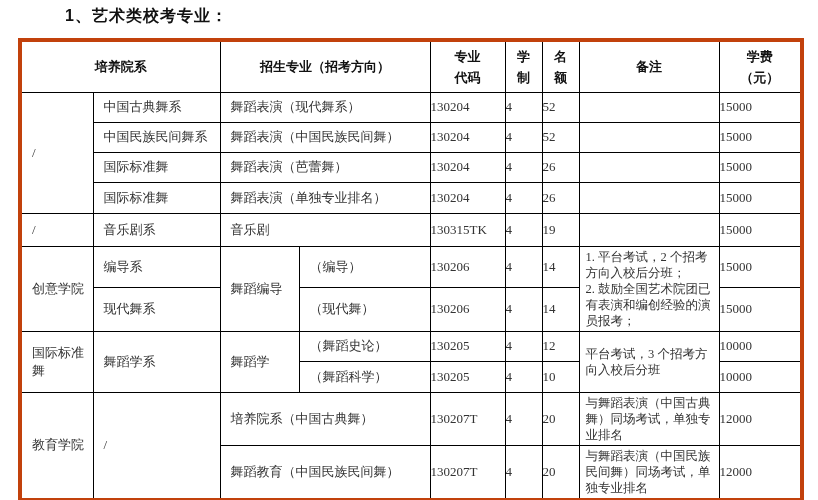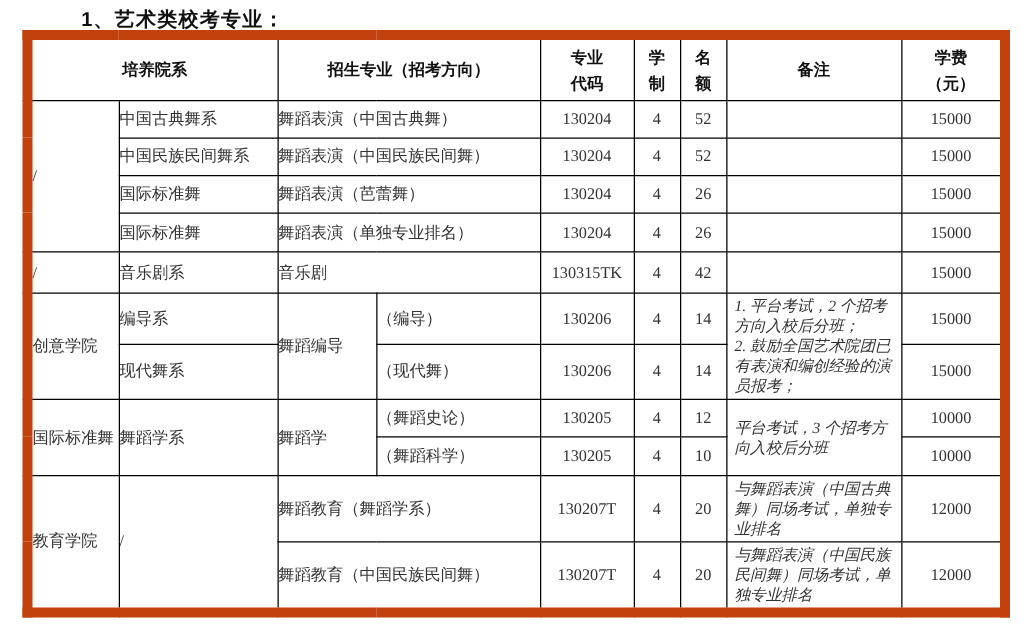--- a/index.html
+++ b/index.html
@@ -24,51 +24,50 @@
     margin: 0;
     font-family: "Liberation Sans", "DejaVu Sans", sans-serif;
     font-weight: bold;
     font-size: 16px;
     color: #111111;
     letter-spacing: 1px;
   }
   table.tbl {
     position: absolute;
     left: 18px;
-    top: 24px;
+    top: 38px;
     border-collapse: collapse;
     table-layout: fixed;
     width: 782px;
-    border: 8px solid #c2410c;
+    border: 4px solid #c2410c;
   }
   .tbl th, .tbl td {
     border: 1px solid #000000;
     padding: 0;
     vertical-align: middle;
     font-size: 13px;
     overflow: hidden;
   }
   .tbl th {
     font-family: "Liberation Sans", "DejaVu Sans", sans-serif;
     font-weight: bold;
     font-size: 13px;
     text-align: center;
     color: #111111;
   }
   .th2 div { line-height: 21px; }
-  td.c { text-align: center; }
-  td.l { text-align: left; }
+  td.c { text-align: left; }
+  td.l { text-align: left; padding-left: 10px; }
   td.remark {
     text-align: left;
     padding: 2px 6px;
     font-size: 12.5px;
     line-height: 16px;
     white-space: pre-line;
     word-break: break-all;
-    font-style: italic;
   }
 </style>
 </head>
 <body>
 
 <div class="page">
   <h3 class="title">1、艺术类校考专业：</h3>
 
   <table class="tbl">
     <colgroup>
@@ -101,21 +100,21 @@
         <th>备注</th>
         <th class="th2">
           <div>学费</div>
           <div>（元）</div>
         </th>
       </tr>
 
       <tr style="height:30px">
         <td rowspan="4" class="l">/</td>
         <td class="l">中国古典舞系</td>
-        <td colspan="2" class="l">舞蹈表演（中国古典舞）</td>
+        <td colspan="2" class="l">舞蹈表演（现代舞系）</td>
         <td class="c">130204</td>
         <td class="c">4</td>
         <td class="c">52</td>
         <td class="remark"></td>
         <td class="c">15000</td>
       </tr>
 
       <tr style="height:30px">
         <td class="l">中国民族民间舞系</td>
         <td colspan="2" class="l">舞蹈表演（中国民族民间舞）</td>
@@ -145,21 +144,21 @@
         <td class="remark"></td>
         <td class="c">15000</td>
       </tr>
 
       <tr style="height:33px">
         <td class="l">/</td>
         <td class="l">音乐剧系</td>
         <td colspan="2" class="l">音乐剧</td>
         <td class="c">130315TK</td>
         <td class="c">4</td>
-        <td class="c">42</td>
+        <td class="c">19</td>
         <td class="remark"></td>
         <td class="c">15000</td>
       </tr>
 
       <tr style="height:40px">
         <td rowspan="2" class="l">创意学院</td>
         <td class="l">编导系</td>
         <td rowspan="2" class="l">舞蹈编导</td>
         <td class="l">（编导）</td>
         <td class="c">130206</td>
@@ -195,21 +194,21 @@
         <td class="l">（舞蹈科学）</td>
         <td class="c">130205</td>
         <td class="c">4</td>
         <td class="c">10</td>
         <td class="c">10000</td>
       </tr>
 
       <tr style="height:48px">
         <td rowspan="2" class="l">教育学院</td>
         <td rowspan="2" class="l">/</td>
-        <td colspan="2" class="l">舞蹈教育（舞蹈学系）</td>
+        <td colspan="2" class="l">培养院系（中国古典舞）</td>
         <td class="c">130207T</td>
         <td class="c">4</td>
         <td class="c">20</td>
         <td class="remark">与舞蹈表演（中国古典舞）同场考试，单独专业排名</td>
         <td class="c">12000</td>
       </tr>
 
       <tr style="height:50px">
         <td colspan="2" class="l">舞蹈教育（中国民族民间舞）</td>
         <td class="c">130207T</td>

